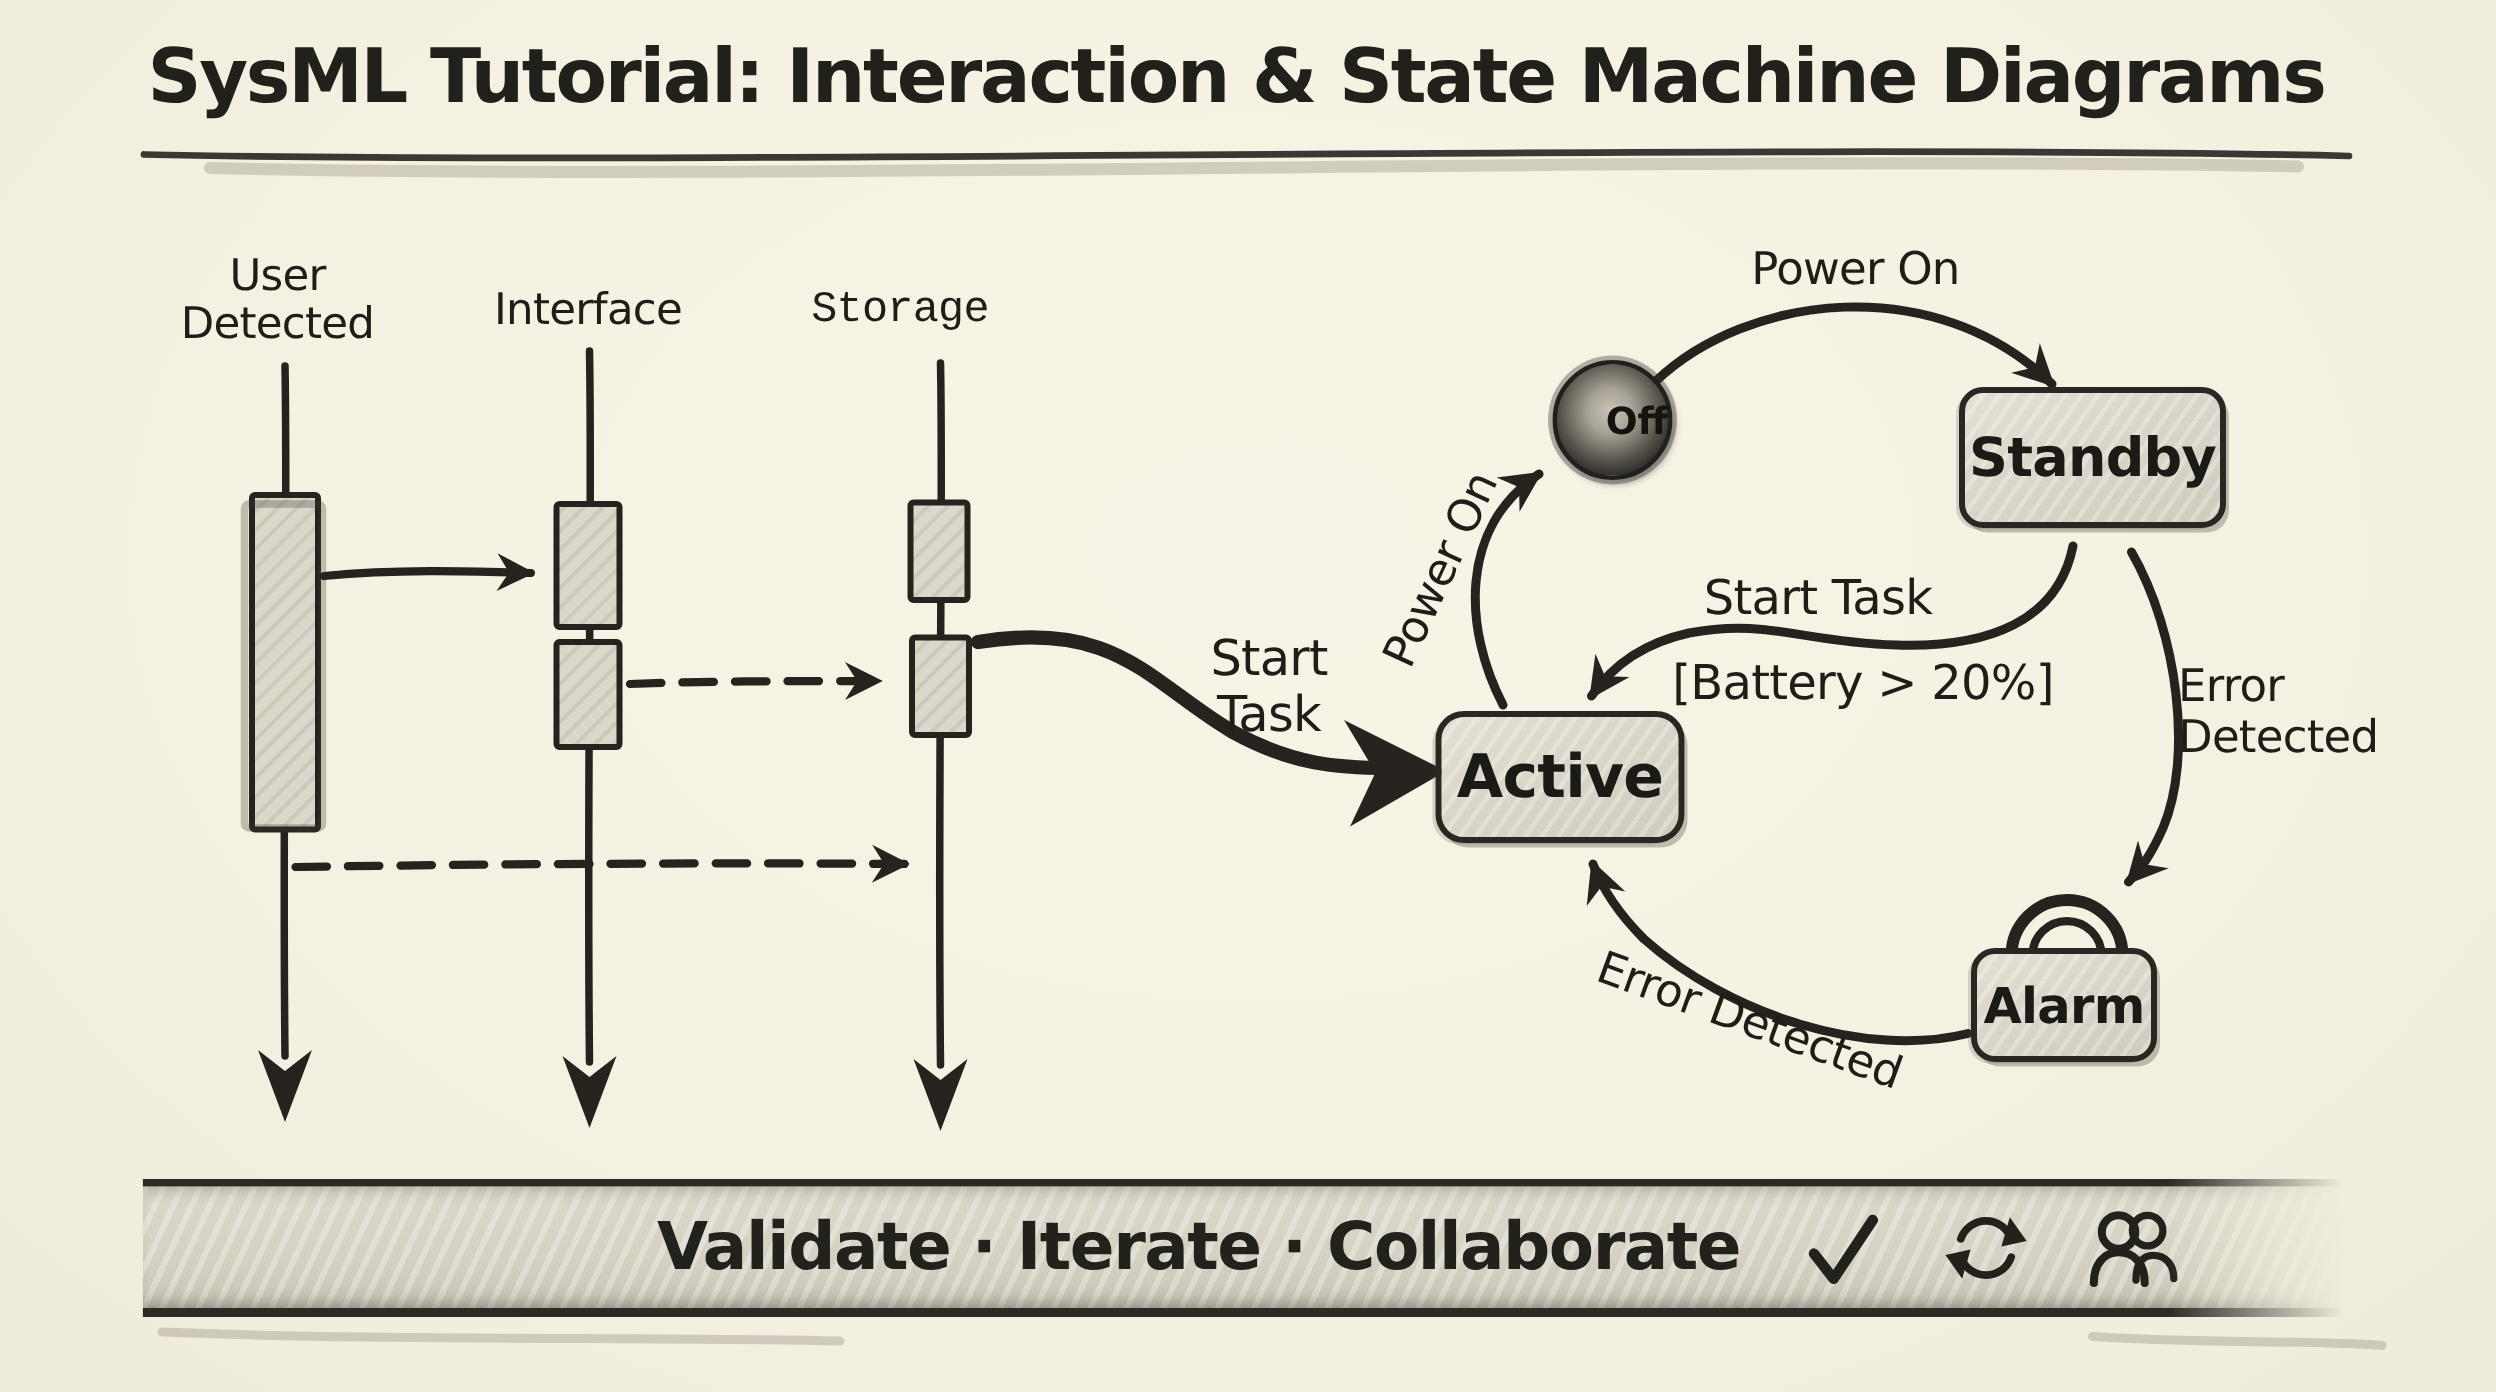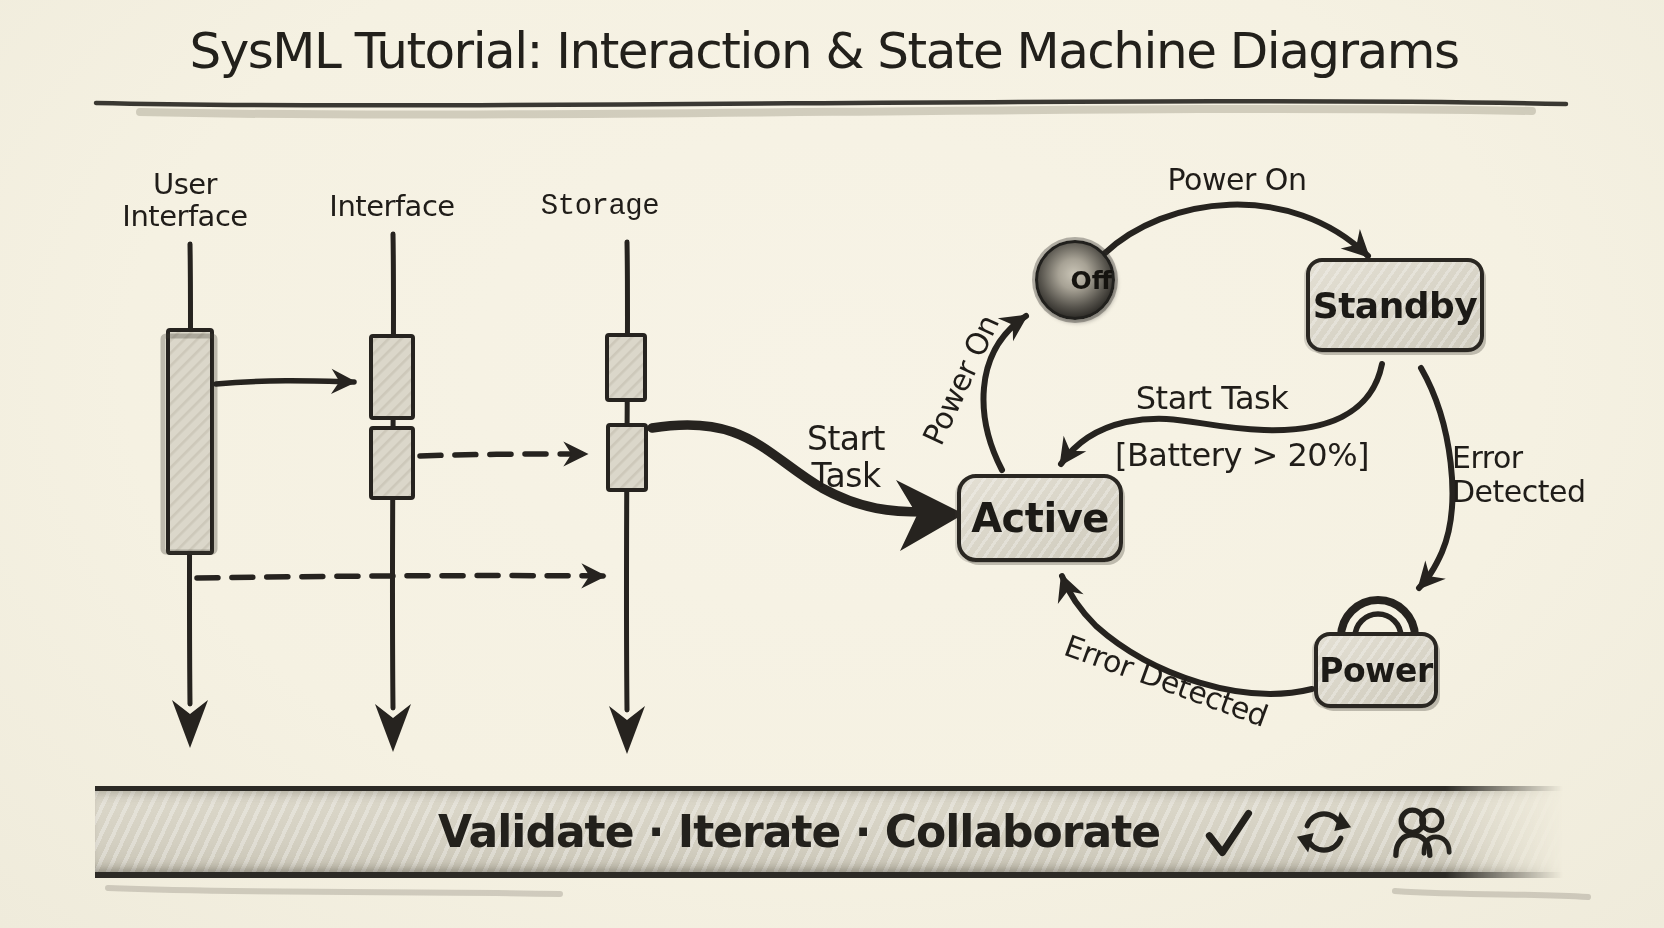--- a/index.html
+++ b/index.html
@@ -5,21 +5,21 @@
   html,body{margin:0;padding:0;background:#e8e4d6;}
   #stage{
     position:relative;width:1664px;height:928px;overflow:hidden;
     background:radial-gradient(ellipse at 50% 40%, #f7f3e6 0%, #f5f1e2 60%, #efebdb 100%);
     font-family:"DejaVu Sans","Liberation Sans",sans-serif;color:#26231f;
   }
   #strokes{position:absolute;inset:0;z-index:1;}
   .lbl{position:absolute;z-index:3;transform:translate(-50%,-50%);text-align:center;
        font-size:29px;font-weight:500;line-height:1.12;color:#201d19;letter-spacing:-.5px;}
   #title{position:absolute;top:22px;left:0;right:16px;z-index:3;text-align:center;
-         font-size:50px;font-weight:400;letter-spacing:-1.5px;color:#22201b;}
+         font-size:50px;font-weight:700;letter-spacing:-1.5px;color:#22201b;}
   .state-box{position:absolute;z-index:3;box-sizing:border-box;display:flex;align-items:center;justify-content:center;
     background:
       repeating-linear-gradient(125deg, rgba(255,255,255,.28) 0 3px, rgba(0,0,0,0) 3px 9px),
       linear-gradient(155deg,#e3dfd3 0%,#d8d4c7 55%,#cfcbbd 100%);
     border:4px solid #2a2722;border-radius:16px;
     box-shadow:3px 4px 0 -1px rgba(62,58,50,.30), -3px 2px 0 -1px rgba(62,58,50,.18);
     font-weight:600;color:#1c1a16;letter-spacing:-.5px;}
   #state-off{position:absolute;z-index:3;left:1035px;top:240px;width:74px;height:74px;border-radius:50%;
     display:flex;align-items:center;justify-content:flex-end;border:3px solid #21201d;
     background:radial-gradient(circle at 48% 42%, #c9c4b6 0%, #a7a295 26%, #56534c 58%, #2e2c28 76%, #3b3934 100%);
@@ -95,37 +95,37 @@
 
     <path d="M1341 637 A 37 37 0 0 1 1415 637" fill="none" stroke="#26231f" stroke-width="8" stroke-linecap="round"></path>
     <path d="M1355 637 A 23 23 0 0 1 1401 637" fill="none" stroke="#26231f" stroke-width="5.5" stroke-linecap="round"></path>
 
     <path d="M108 888 C 260 894, 420 891, 560 894" fill="none" stroke="#8d887c" stroke-width="6" stroke-linecap="round" opacity=".35"></path>
     <path d="M1395 891 C 1470 896, 1530 893, 1588 897" fill="none" stroke="#8d887c" stroke-width="6" stroke-linecap="round" opacity=".35"></path>
   </svg>
 
   <div id="title">SysML Tutorial: Interaction &amp; State Machine Diagrams</div>
 
-  <div class="lbl" style="left:185px;top:200px;width:170px;">User Interface</div>
+  <div class="lbl" style="left:185px;top:200px;width:170px;">User Detected</div>
   <div class="lbl" style="left:392px;top:206px;">Interface</div>
   <div class="lbl" style="left:600px;top:207px;font-family:Liberation Mono, monospace;">Storage</div>
 
   <div class="lbl" style="left:846px;top:458px;width:112px;font-size:33px;">Start Task</div>
 
   <div id="state-off" class="state">
     <span>Off</span>
   </div>
   <div class="state-box" style="left:1306px;top:258px;width:178px;height:94px;font-size:36px;">
     <span>Standby</span>
   </div>
   <div class="state-box" style="left:957px;top:474px;width:166px;height:88px;font-size:40px;border-radius:19px;">
     <span>Active</span>
   </div>
   <div class="state-box" style="left:1314px;top:632px;width:124px;height:76px;font-size:33px;">
-    <span>Power</span>
+    <span>Alarm</span>
   </div>
 
   <div class="lbl" style="left:1237px;top:180px;white-space:nowrap;font-size:30px;">Power On</div>
   <div class="lbl rot" style="left:961px;top:380px;font-size:30px;transform:translate(-50%,-50%) rotate(-65deg);">Power On</div>
   <div class="lbl" style="left:1212px;top:399px;white-space:nowrap;font-size:32px;">Start Task</div>
   <div class="lbl" style="left:1242px;top:456px;white-space:nowrap;font-size:32px;">[Battery &gt; 20%]</div>
   <div class="lbl" style="left:1452px;top:441px;width:158px;transform:none;text-align:left;font-size:30px;">Error Detected</div>
   <div class="lbl rot" style="left:1166px;top:681px;font-size:30px;transform:translate(-50%,-50%) rotate(20deg);">Error Detected</div>
 
   <div id="banner">

